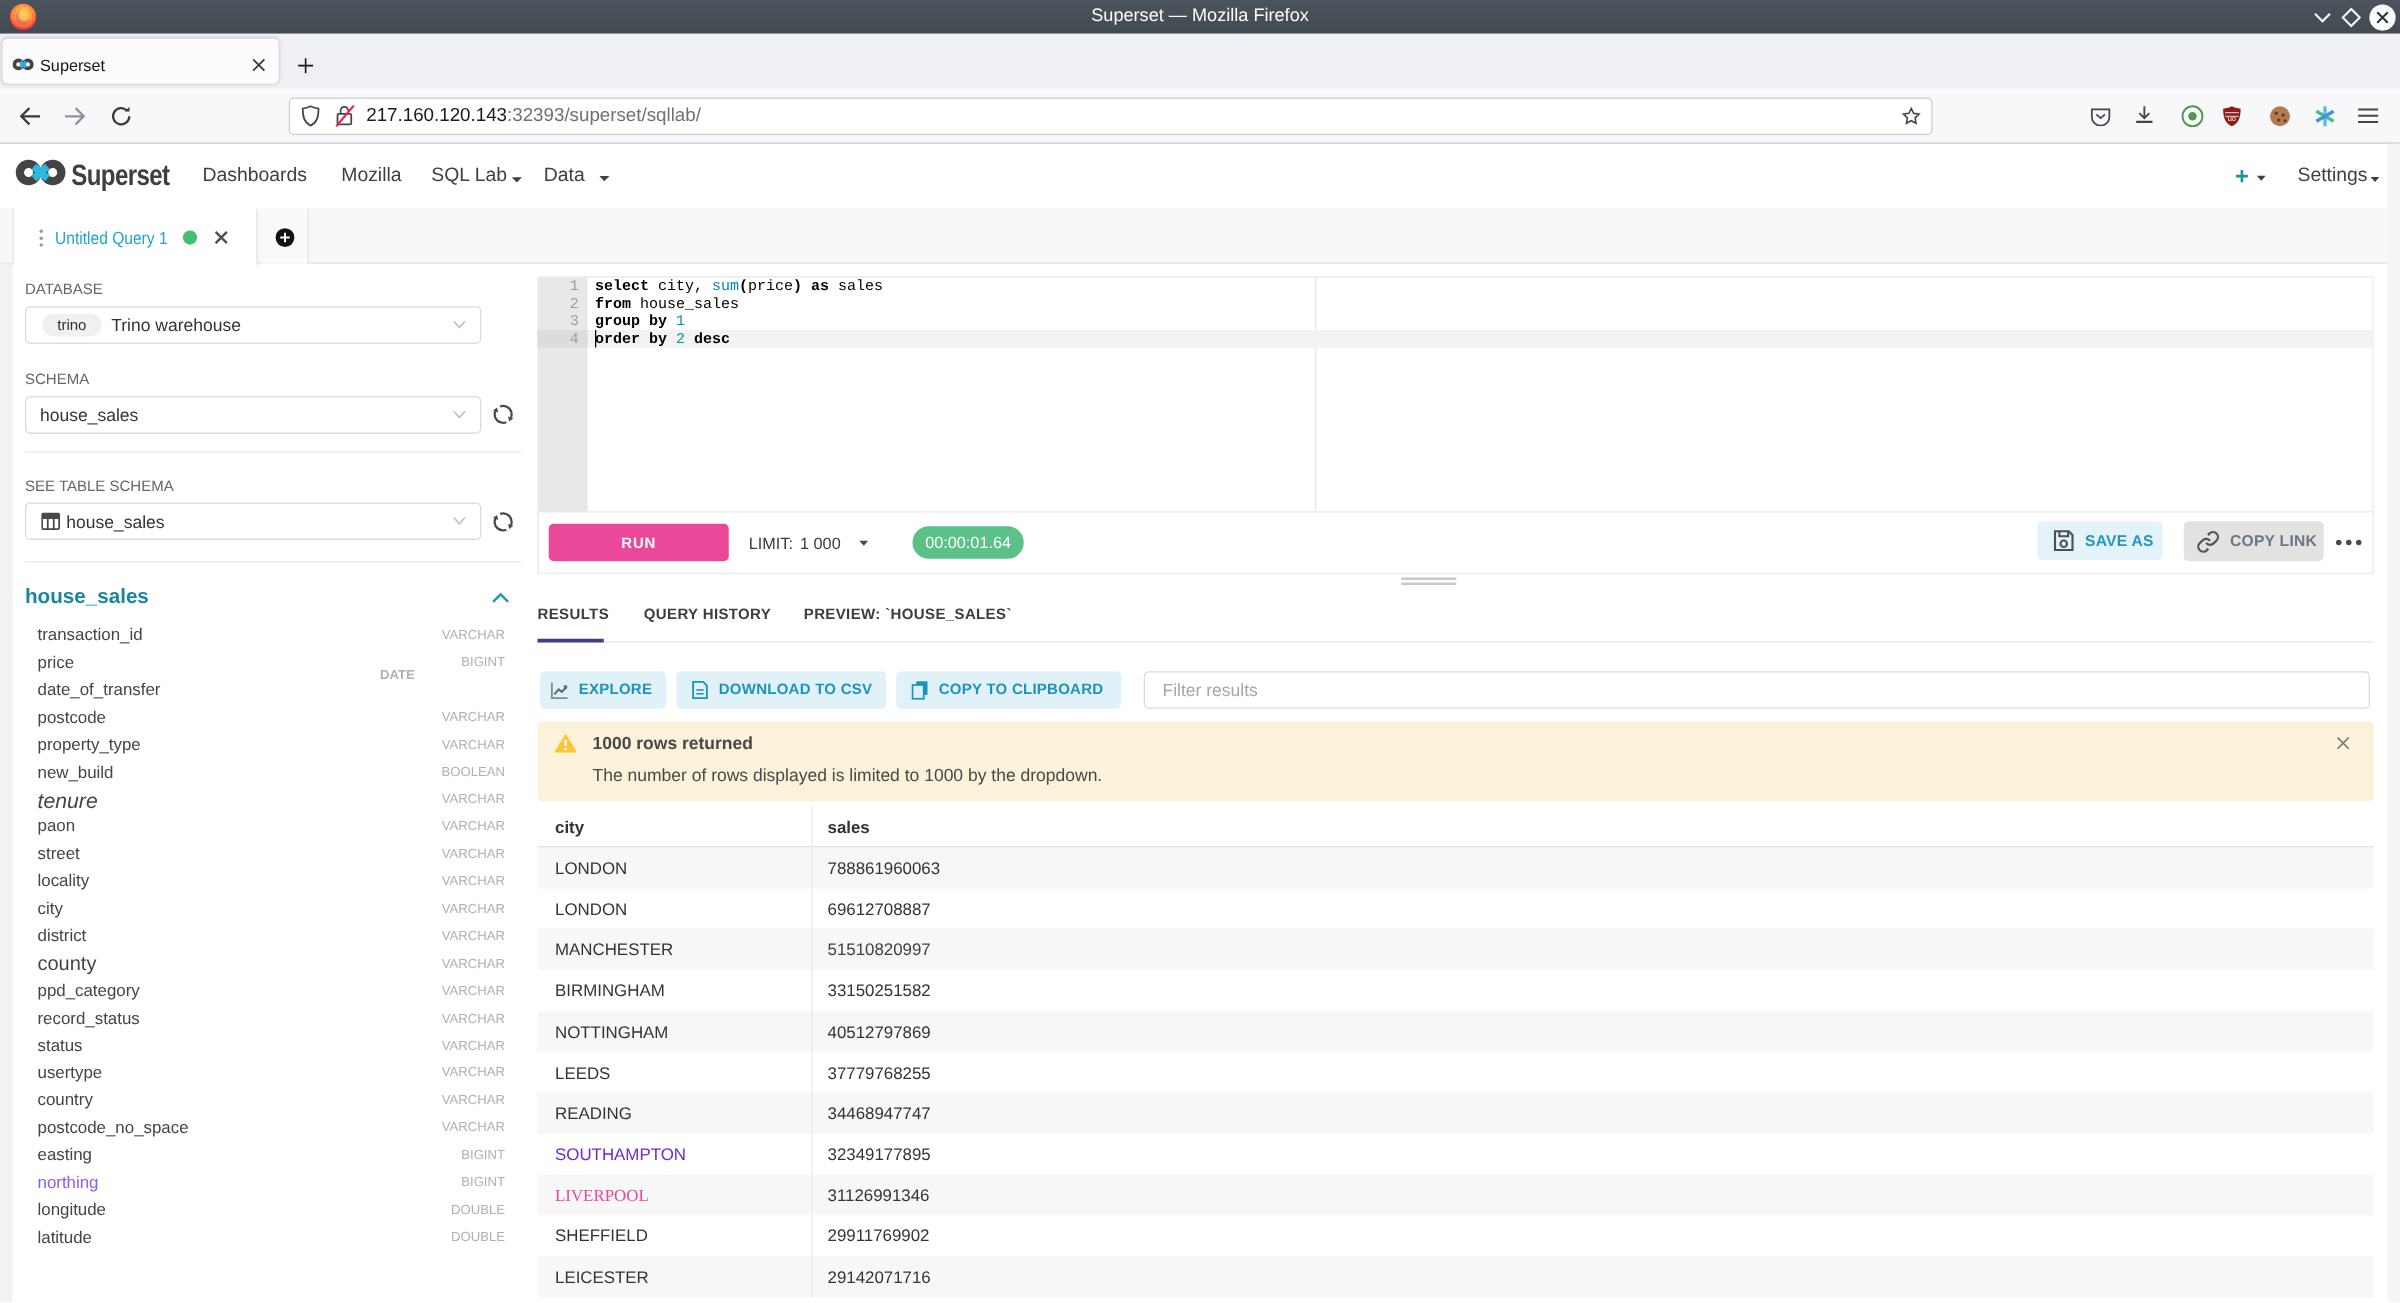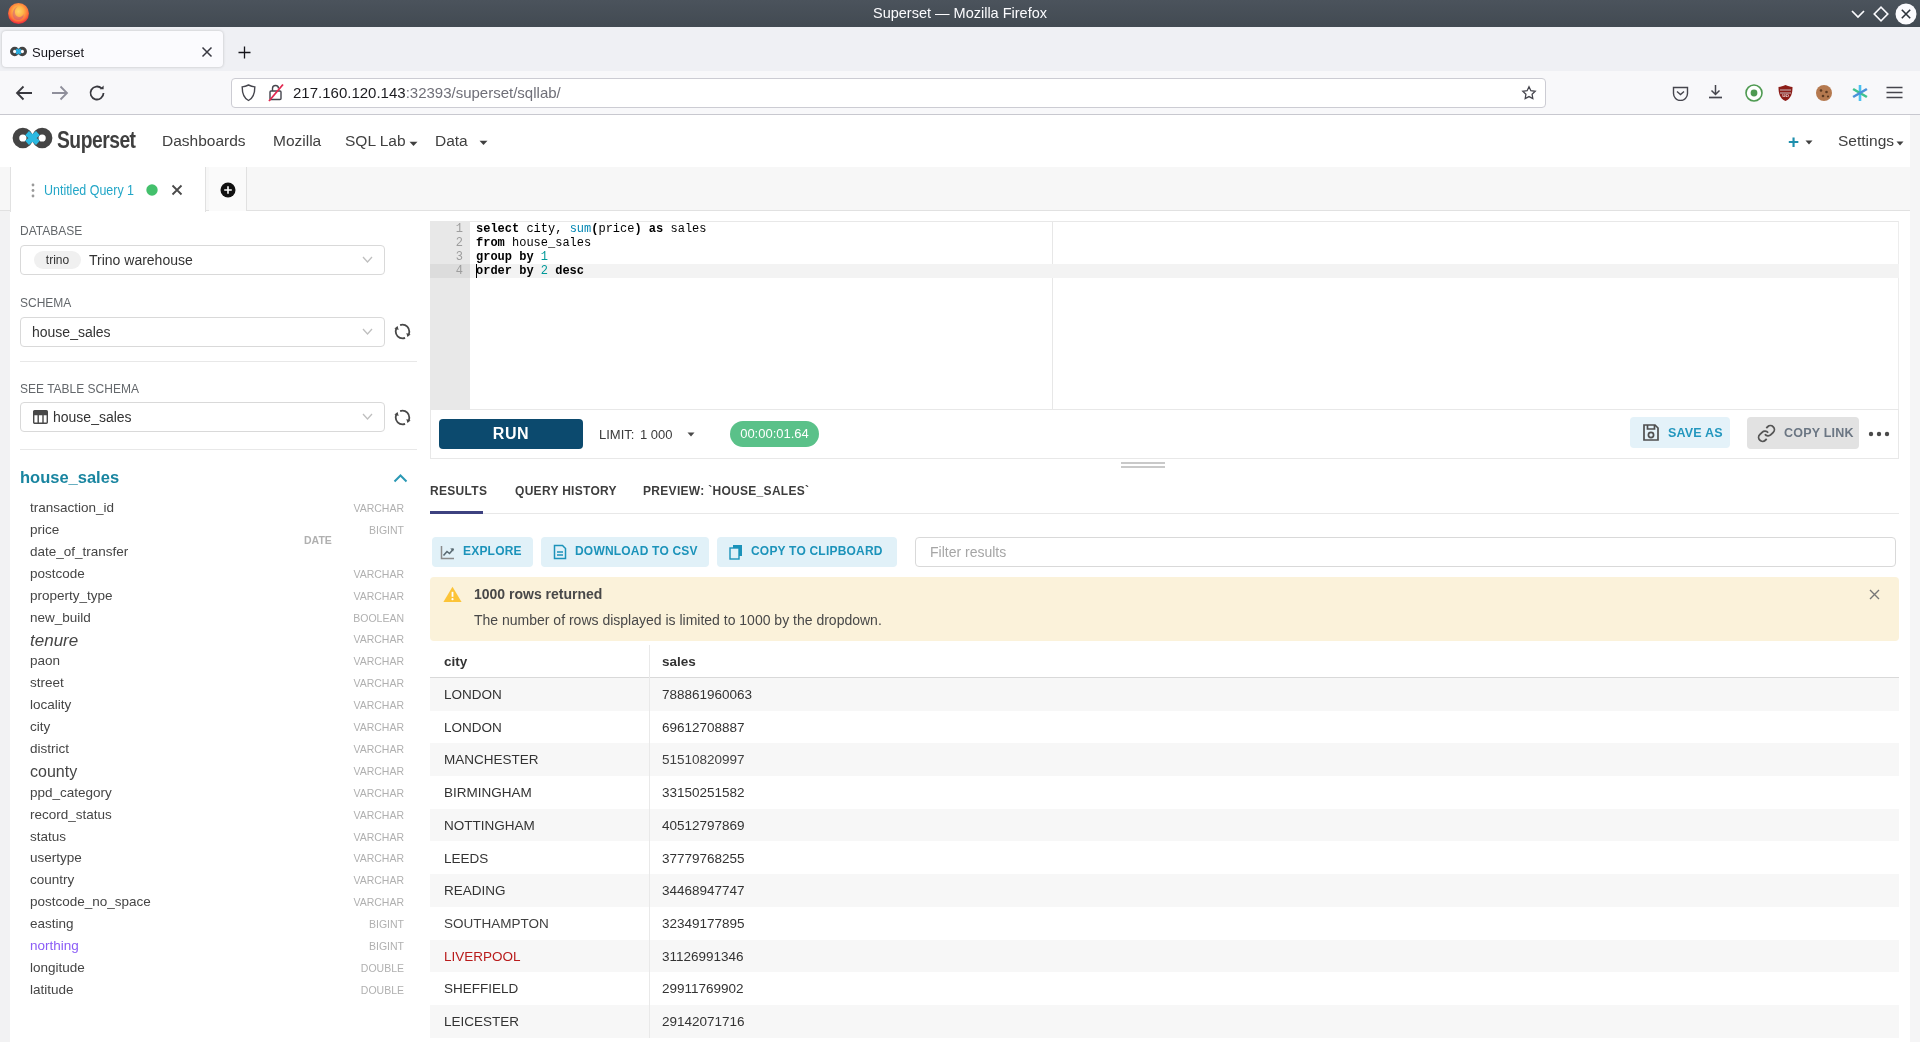--- a/index.html
+++ b/index.html
@@ -264,21 +264,21 @@
 <div class="abs" style="left:470px;top:263.5px;width:1429px;height:14px;background:#f3f3f3;"></div>
 <div class="abs" style="left:430px;top:263.5px;width:40px;height:14px;background:#dcdcdc;"></div>
 <div class="abs" style="left:430px;top:222px;width:33px;text-align:right;font-family:'Liberation Mono',monospace;font-size:12px;line-height:14px;color:#9d9d9d;">1<br>2<br>3<br>4</div>
 <div class="abs" style="left:476px;top:222px;font-family:'Liberation Mono',monospace;font-size:12px;line-height:14px;white-space:pre;color:#000;"><b>select</b> city, <span style="color:#0086b3;">sum</span><b>(</b>price<b>) as</b> sales
 <b>from</b> house_sales
 <b>group by</b> <span style="color:#009999;">1</span>
 <b>order by</b> <span style="color:#009999;">2</span> <b>desc</b></div>
 <div class="abs" style="left:475.5px;top:263.5px;width:1.5px;height:14px;background:#000;"></div>
 
 <div class="abs" style="left:430px;top:409px;width:1469px;height:50px;background:#fff;border:1px solid #e8e8e8;"></div>
-<div class="abs" style="left:439px;top:419px;width:144px;height:30px;background:#0c4a6e;border-radius:4px;color:#fff;font-size:16px;font-weight:bold;letter-spacing:.6px;text-align:center;line-height:30px;">RUN</div>
+<div class="abs" style="left:439px;top:419px;width:144px;height:30px;background:#ec4899;border-radius:4px;color:#fff;font-size:12px;font-weight:bold;letter-spacing:.6px;text-align:center;line-height:30px;">RUN</div>
 <div class="abs" style="left:599px;top:427px;font-size:13px;color:#3b3b3b;">LIMIT:</div>
 <div class="abs" style="left:640px;top:427px;font-size:13px;color:#3b3b3b;">1 000</div>
 <svg class="abs" style="left:687px;top:432px;" width="8" height="5" viewBox="0 0 8 5">
     <path d="M0.5 0.6L4 4.5 7.5 0.6z" fill="#4a4a4a"></path>
   </svg>
 <div class="abs" style="left:730px;top:421px;width:89px;height:26px;background:#5ac189;border-radius:13px;color:#fff;font-size:13px;text-align:center;line-height:26px;">00:00:01.64</div>
 <div class="abs" style="left:1630px;top:417px;width:100px;height:31px;background:#e4f2f9;border-radius:4px;"></div>
 <svg class="abs" style="left:1642px;top:423px;" width="18" height="19" viewBox="0 0 18 19">
     <path d="M2 2h11l3 3v12H2z" fill="none" stroke="#4f4f4f" stroke-width="1.7"></path>
     <path d="M5.5 2v4h7V2" fill="none" stroke="#4f4f4f" stroke-width="1.7"></path>
@@ -363,24 +363,24 @@
     <div class="abs" style="left:0;top:163.8px;width:1469px;height:32.7px;background:#f7f7f7;"></div>
     <div class="abs" style="left:14px;top:172.8px;font-size:13.5px;color:#333;">NOTTINGHAM</div>
     <div class="abs" style="left:232px;top:172.8px;font-size:13.5px;color:#333;">40512797869</div>
     <div class="abs" style="left:0;top:196.5px;width:1469px;height:32.7px;background:#ffffff;"></div>
     <div class="abs" style="left:14px;top:205.5px;font-size:13.5px;color:#333;">LEEDS</div>
     <div class="abs" style="left:232px;top:205.5px;font-size:13.5px;color:#333;">37779768255</div>
     <div class="abs" style="left:0;top:229.2px;width:1469px;height:32.7px;background:#f7f7f7;"></div>
     <div class="abs" style="left:14px;top:238.2px;font-size:13.5px;color:#333;">READING</div>
     <div class="abs" style="left:232px;top:238.2px;font-size:13.5px;color:#333;">34468947747</div>
     <div class="abs" style="left:0;top:261.9px;width:1469px;height:32.7px;background:#ffffff;"></div>
-    <div class="abs" style="left:14px;top:270.9px;font-size:13.5px;color:#404040;">SOUTHAMPTON</div>
+    <div class="abs" style="left:14px;top:270.9px;font-size:13.5px;color:#6d28d9;">SOUTHAMPTON</div>
     <div class="abs" style="left:232px;top:270.9px;font-size:13.5px;color:#333;">32349177895</div>
     <div class="abs" style="left:0;top:294.6px;width:1469px;height:32.7px;background:#f7f7f7;"></div>
-    <div class="abs" style="left:14px;top:303.6px;font-size:13.5px;color:#b91c1c;">LIVERPOOL</div>
+    <div class="abs" style="left:14px;top:303.6px;font-size:13.5px;color:#ec4899;font-family:Liberation Serif, serif;">LIVERPOOL</div>
     <div class="abs" style="left:232px;top:303.6px;font-size:13.5px;color:#333;">31126991346</div>
     <div class="abs" style="left:0;top:327.3px;width:1469px;height:32.7px;background:#ffffff;"></div>
     <div class="abs" style="left:14px;top:336.3px;font-size:13.5px;color:#333;">SHEFFIELD</div>
     <div class="abs" style="left:232px;top:336.3px;font-size:13.5px;color:#333;">29911769902</div>
     <div class="abs" style="left:0;top:360.0px;width:1469px;height:32.7px;background:#f7f7f7;"></div>
     <div class="abs" style="left:14px;top:369.0px;font-size:13.5px;color:#333;">LEICESTER</div>
     <div class="abs" style="left:232px;top:369.0px;font-size:13.5px;color:#333;">29142071716</div>
     <div class="abs" style="left:219px;top:0;width:1px;height:393px;background:#e9e9e9;"></div>
   </div>
 <div class="abs" style="left:1910px;top:115px;width:10px;height:927px;background:#f5f5f6;"></div>

